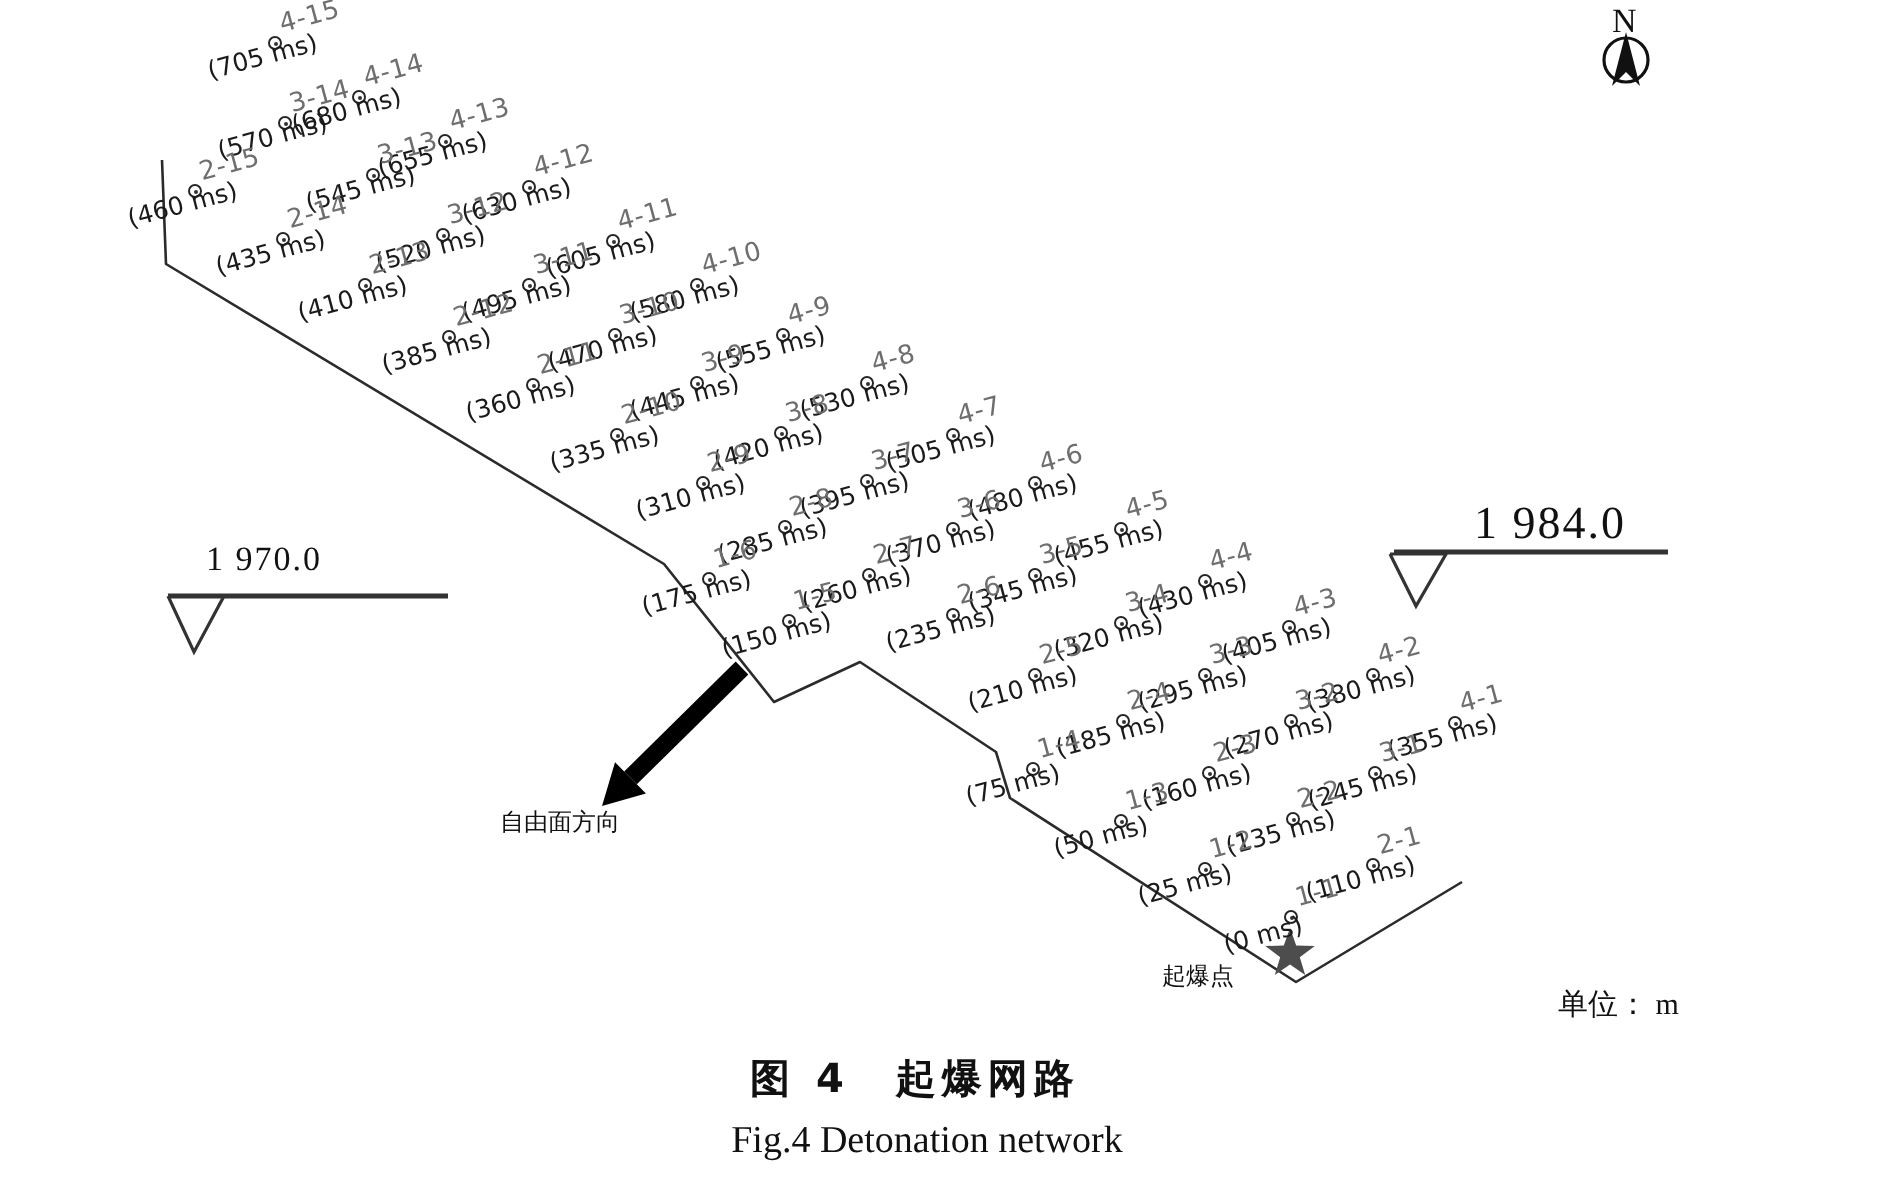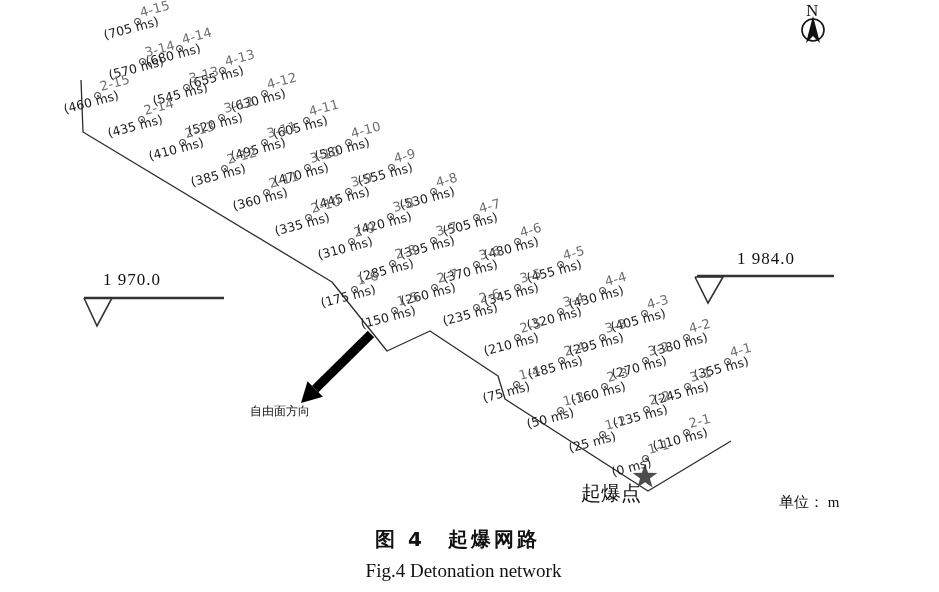--- a/index.html
+++ b/index.html
@@ -26,23 +26,23 @@
   }
   .hole-time {
     position:absolute; left:-36px; top:6px; white-space:nowrap;
     font-size:12.5px; color:#1a1a1a;
     transform:rotate(-15deg); transform-origin:0 0;
   }
 
   .lbl { position:absolute; white-space:nowrap; color:#111; }
   .lbl-north   { left:806px; top:1px;  font-size:17px; font-family:"Liberation Serif", serif; }
   .lbl-elev-l  { left:103px; top:270px; font-size:17px; font-family:"Liberation Serif", serif; letter-spacing:1px; }
-  .lbl-elev-r  { left:737px; top:249px; font-size:17px; font-family:"Liberation Serif", serif; letter-spacing:1px; }
+  .lbl-elev-r  { left:737px; top:249px; font-size:23px; font-family:"Liberation Serif", serif; letter-spacing:1px; }
   .lbl-freeface{ left:250px; top:403px; font-size:12px; }
-  .lbl-det     { left:581px; top:480px; font-size:20px; }
+  .lbl-det     { left:581px; top:480px; font-size:12px; }
   .lbl-unit    { left:779px; top:493px; font-size:15px; font-family:"Liberation Serif", serif; }
   .cap-zh { left:0; top:526px; width:939px; text-align:center; font-size:20px;
             font-weight:bold; letter-spacing:3px; transform:translateX(-12px); }
   .cap-en { left:0; top:560px; width:939px; text-align:center; font-size:19px;
             font-family:"Liberation Serif", serif; transform:translateX(-6px); }
 </style>
 </head>
 <body>
 
 <div class="canvas">

